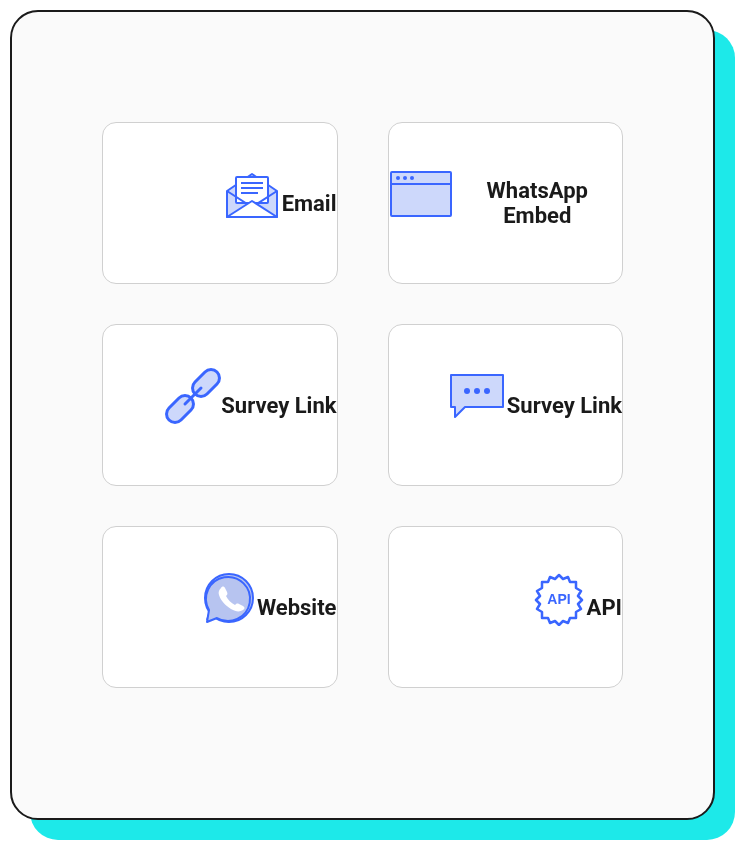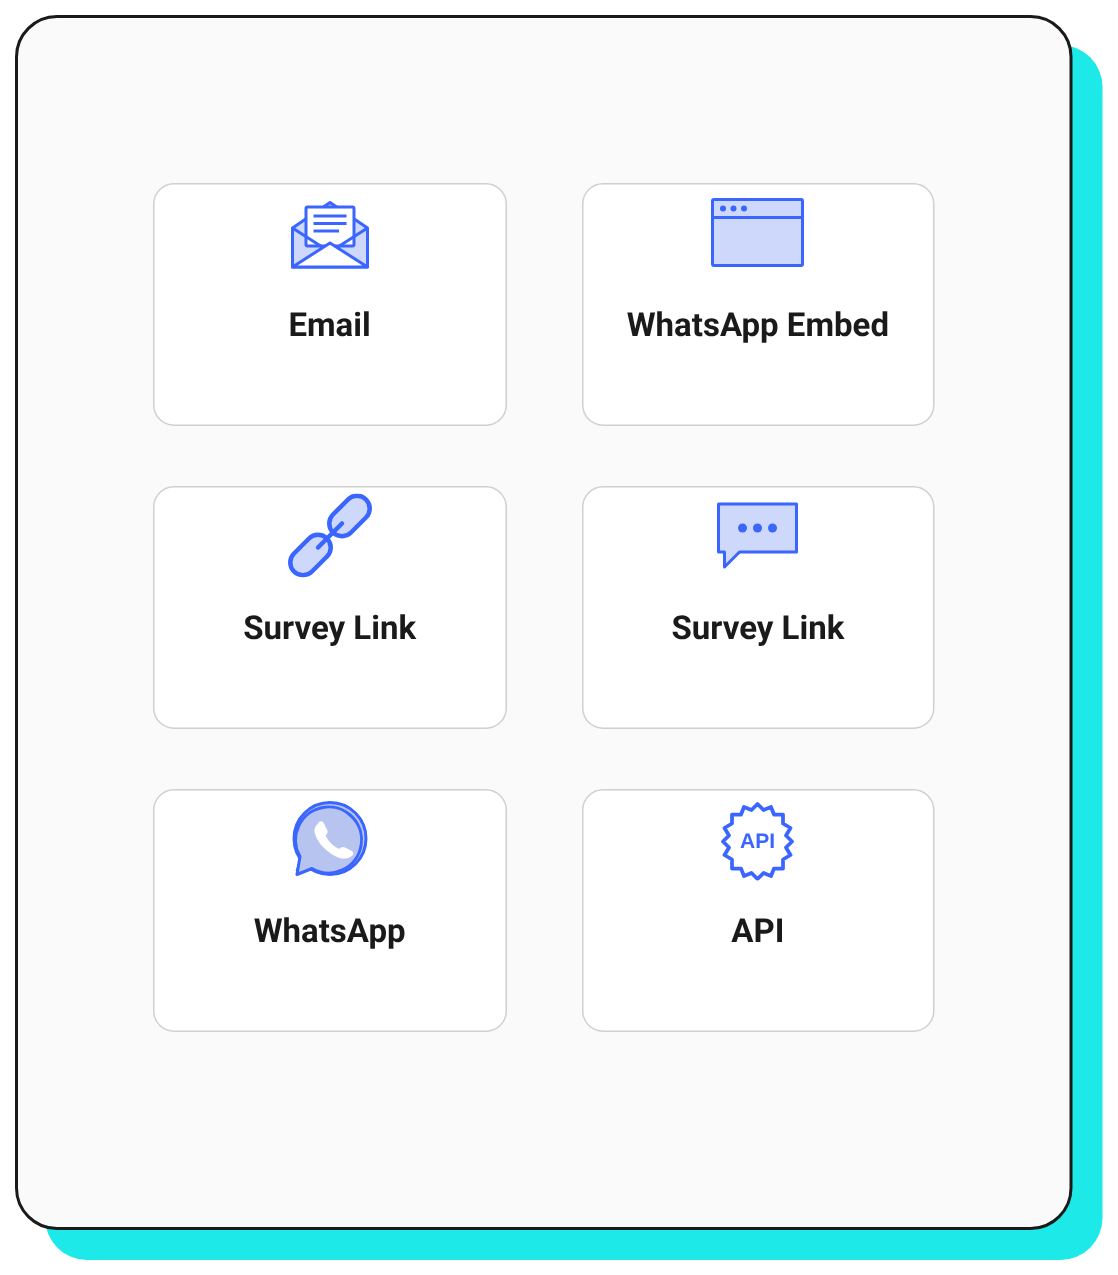--- a/index.html
+++ b/index.html
@@ -35,23 +35,23 @@
     grid-template-columns: 1fr 1fr;
     column-gap: 50px;
     row-gap: 40px;
   }
   .tile {
     background: #fff;
     border: 1px solid #d0d0d0;
     border-radius: 14px;
     height: 162px;
     display: flex;
-    flex-direction: column;
+    flex-direction: row;
     align-items: center;
-    justify-content: flex-start;
+    justify-content: flex-end;
     cursor: pointer;
   }
   .tile-icon {
     height: 64px;
     display: flex;
     align-items: center;
     justify-content: center;
     margin-bottom: 18px;
   }
   .tile-label {
@@ -123,21 +123,21 @@
     </div>
 
     <div class="tile">
       <div class="tile-icon">
         <svg width="56" height="56" viewBox="0 0 56 56">
           <path d="M28 4 a24 24 0 1 0 0 48 a24 24 0 0 0 0 -48 Z M6 50 L10 38" fill="#b7c4f0" stroke="#3a66ff" stroke-width="2"></path>
           <path d="M8 40 a22 22 0 1 1 8 8 L6 52 Z" fill="#b7c4f0" stroke="#3a66ff" stroke-width="2" stroke-linejoin="round"></path>
           <path d="M20 18 c1 -2 3 -2 4 0 l2 4 c1 2 0 3 -1 4 c2 4 5 7 9 9 c1 -1 2 -2 4 -1 l4 2 c2 1 2 3 0 4 c-3 2 -7 2 -12 -1 c-6 -4 -10 -8 -12 -14 c-1 -3 0 -5 2 -7z" fill="#ffffff"></path>
         </svg>
       </div>
-      <div class="tile-label">WhatsApp</div>
+      <div class="tile-label">Website</div>
     </div>
 
     <div class="tile">
       <div class="tile-icon">
         <svg width="56" height="56" viewBox="0 0 56 56">
           <g fill="none" stroke="#3a66ff" stroke-width="2.5" stroke-linejoin="round" stroke-linecap="round">
             <path d="M28 5 L32 9 L37 7 L39 12 L45 12 L45 18 L50 21 L47 26 L51 30 L47 34 L50 39 L45 42 L45 48 L39 48 L37 53 L32 51 L28 55 L24 51 L19 53 L17 48 L11 48 L11 42 L6 39 L9 34 L5 30 L9 26 L6 21 L11 18 L11 12 L17 12 L19 7 L24 9 Z"></path>
           </g>
           <text x="28" y="34" text-anchor="middle" font-family="Arial" font-size="14" font-weight="700" fill="#3a66ff">API</text>
         </svg>

